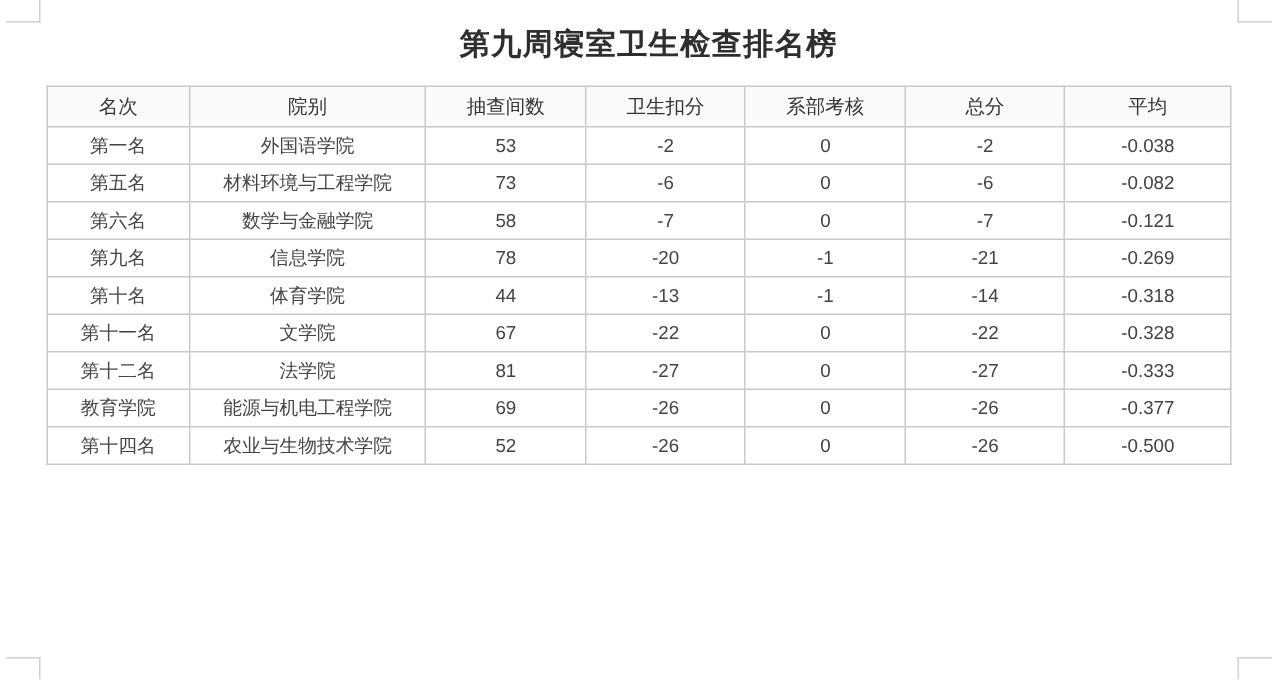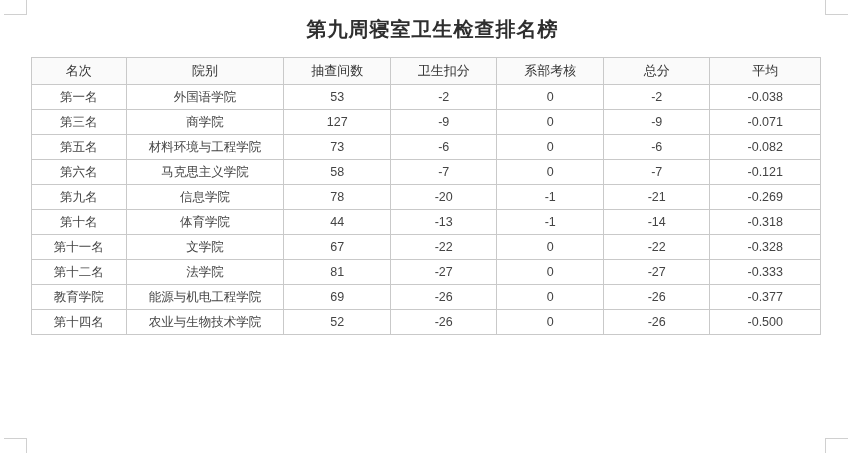--- a/index.html
+++ b/index.html
@@ -111,40 +111,31 @@
         <tr>
           <td>第一名</td>
           <td>外国语学院</td>
           <td>53</td>
           <td>-2</td>
           <td>0</td>
           <td>-2</td>
           <td>-0.038</td>
         </tr>
         <tr>
-          <td>第三名</td>
-          <td>商学院</td>
-          <td>127</td>
-          <td>-9</td>
-          <td>0</td>
-          <td>-9</td>
-          <td>-0.071</td>
-        </tr>
-        <tr>
           <td>第五名</td>
           <td>材料环境与工程学院</td>
           <td>73</td>
           <td>-6</td>
           <td>0</td>
           <td>-6</td>
           <td>-0.082</td>
         </tr>
         <tr>
           <td>第六名</td>
-          <td>马克思主义学院</td>
+          <td>数学与金融学院</td>
           <td>58</td>
           <td>-7</td>
           <td>0</td>
           <td>-7</td>
           <td>-0.121</td>
         </tr>
         <tr>
           <td>第九名</td>
           <td>信息学院</td>
           <td>78</td>

